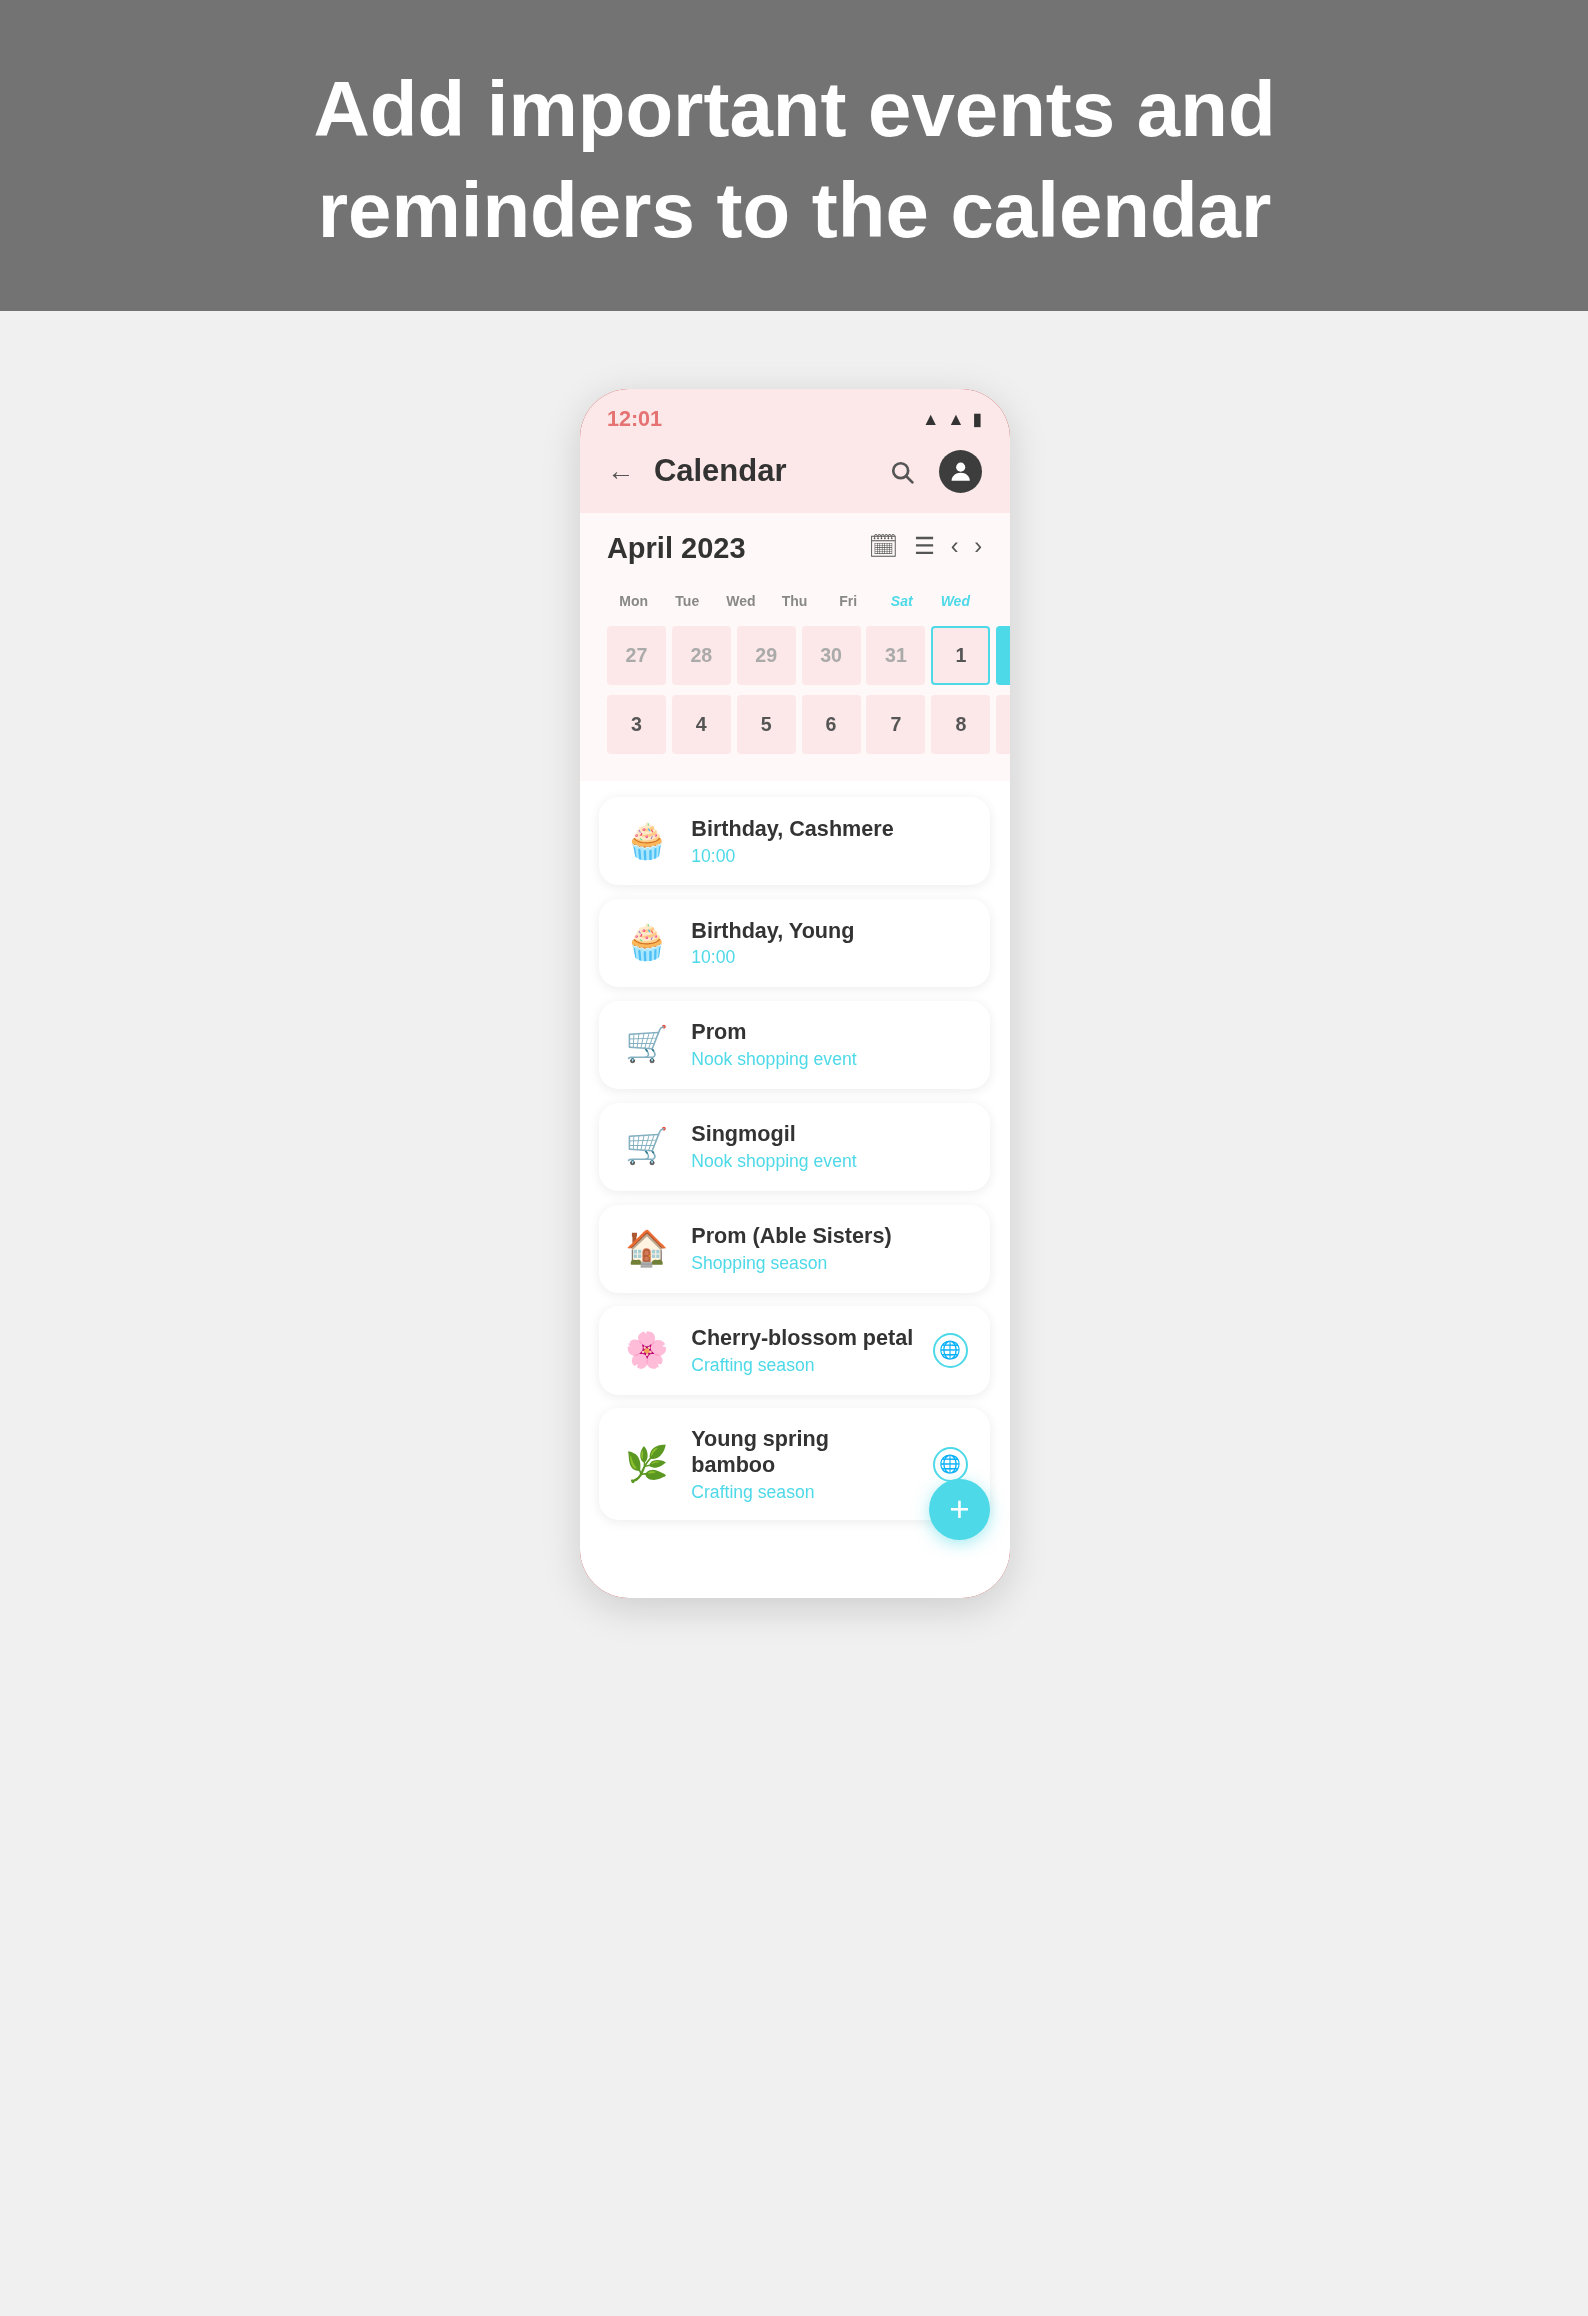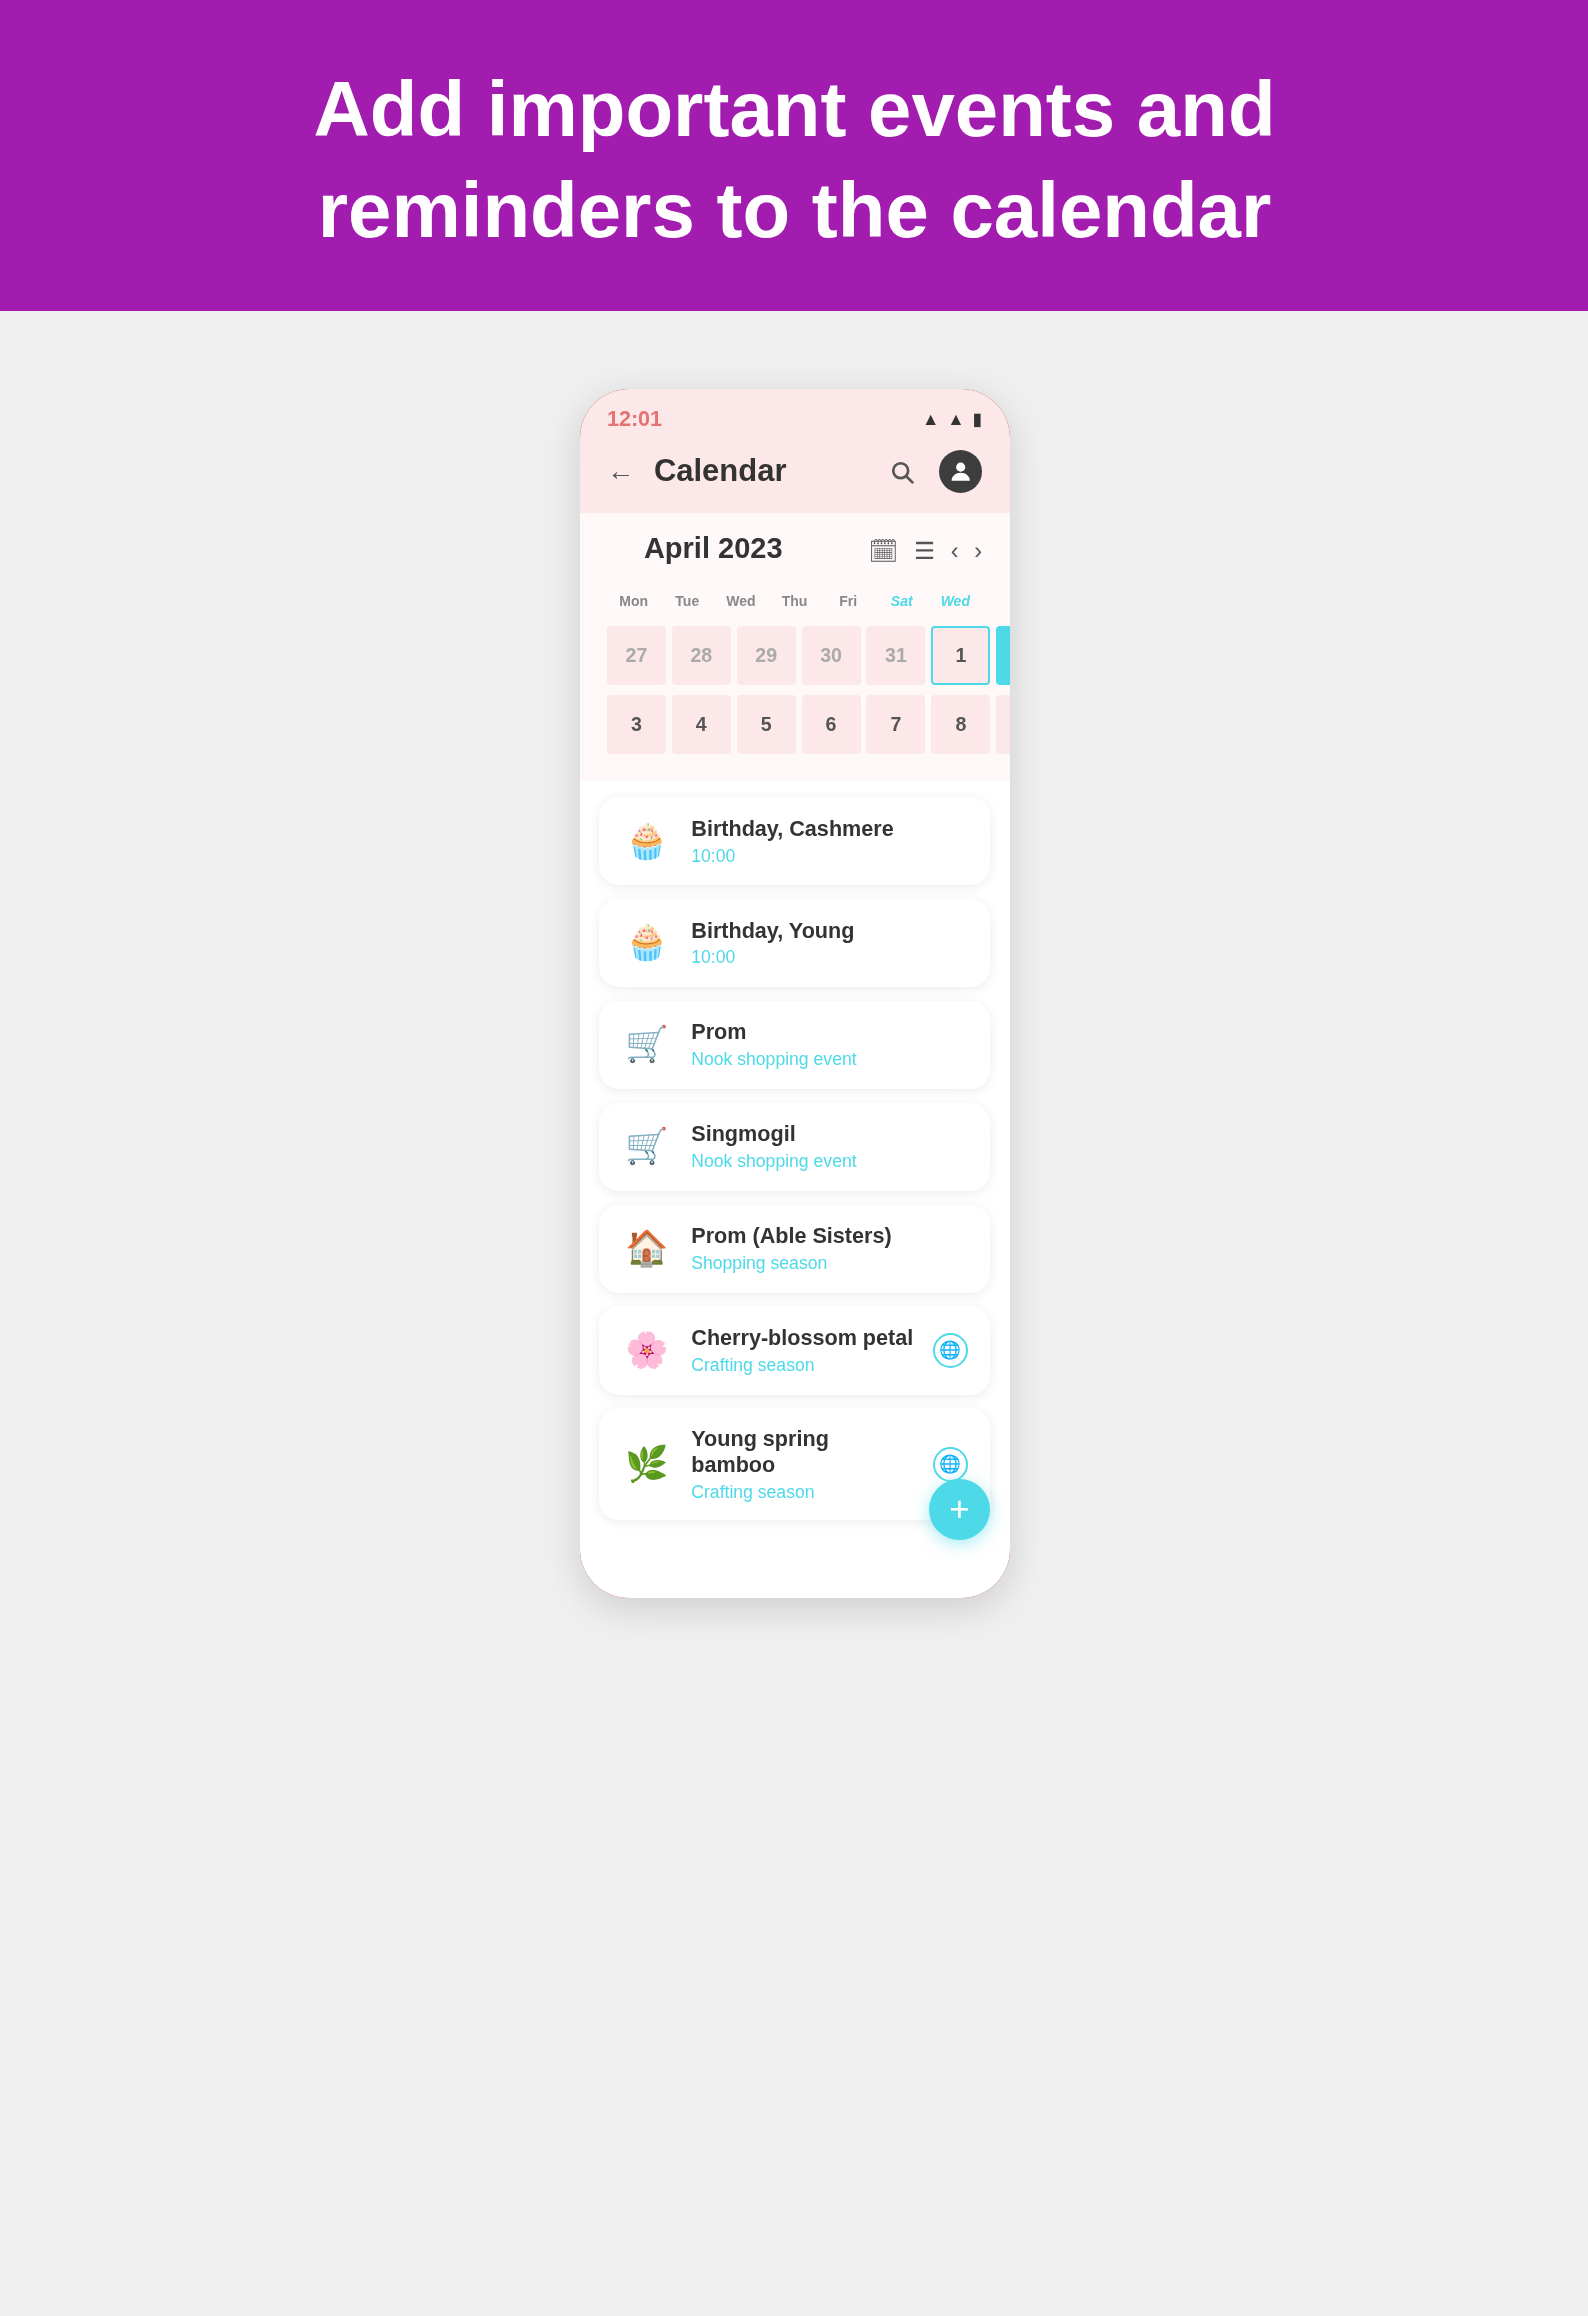--- a/index.html
+++ b/index.html
@@ -9,21 +9,21 @@
       width: 1589px;
       min-height: 2316px;
       display: flex;
       flex-direction: column;
       align-items: center;
     }
 
     
     .top-banner {
       width: 100%;
-      background: #a21caf;
+      background: #737373;
       padding: 59px 196px 49px;
       text-align: center;
     }
     .top-banner h1 {
       color: white;
       font-size: 78px;
       font-weight: 800;
       line-height: 1.3;
     }
 
@@ -115,24 +115,23 @@
 
     
     .calendar-section {
       background: #fff8f8;
       margin: 0 0 0 0;
       padding: 19.6px 27.4px 27.4px;
     }
 
     .calendar-header {
       display: flex;
-      align-items: flex-end;
+      align-items: flex-start;
       justify-content: space-between;
       margin-bottom: 19.6px;
-      margin-left: 37px;
     }
     .month-title {
       font-size: 29px;
       font-weight: 800;
       color: #333;
     }
     .cal-nav {
       display: flex;
       gap: 15.7px;
       align-items: center;

